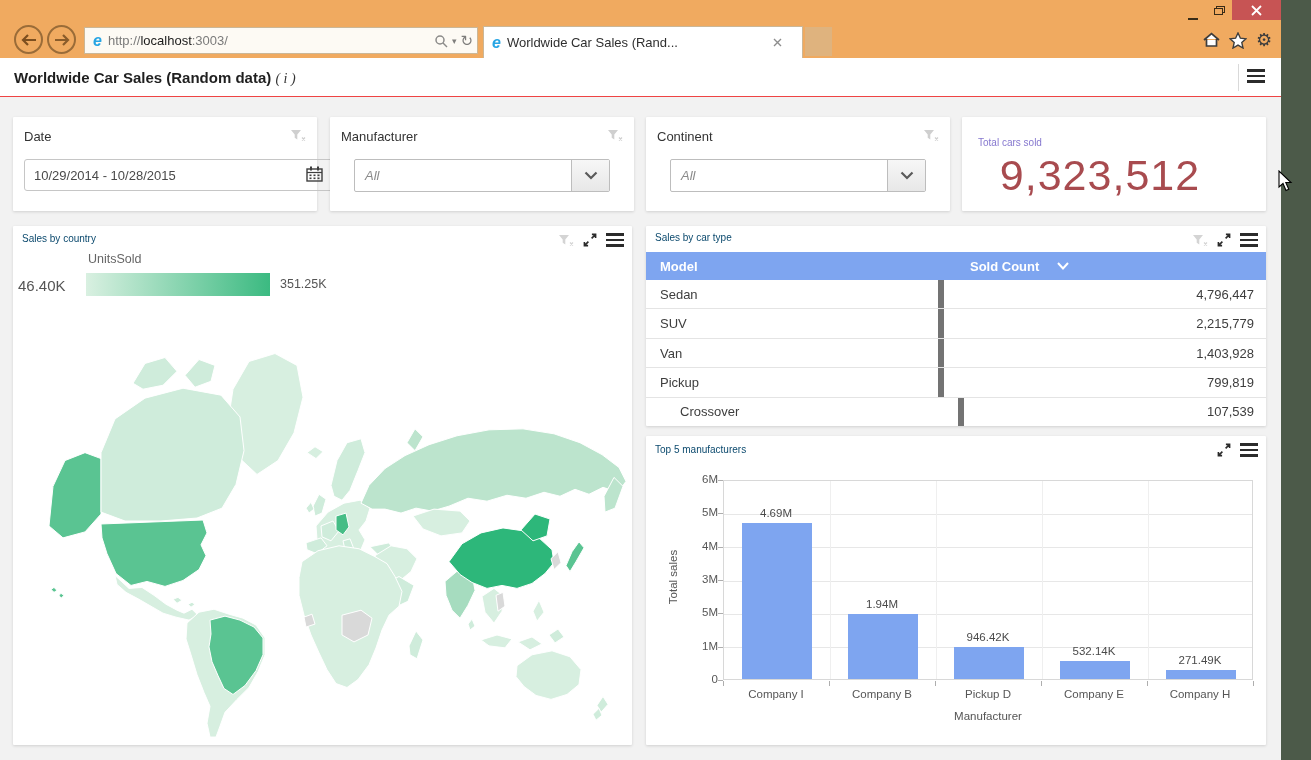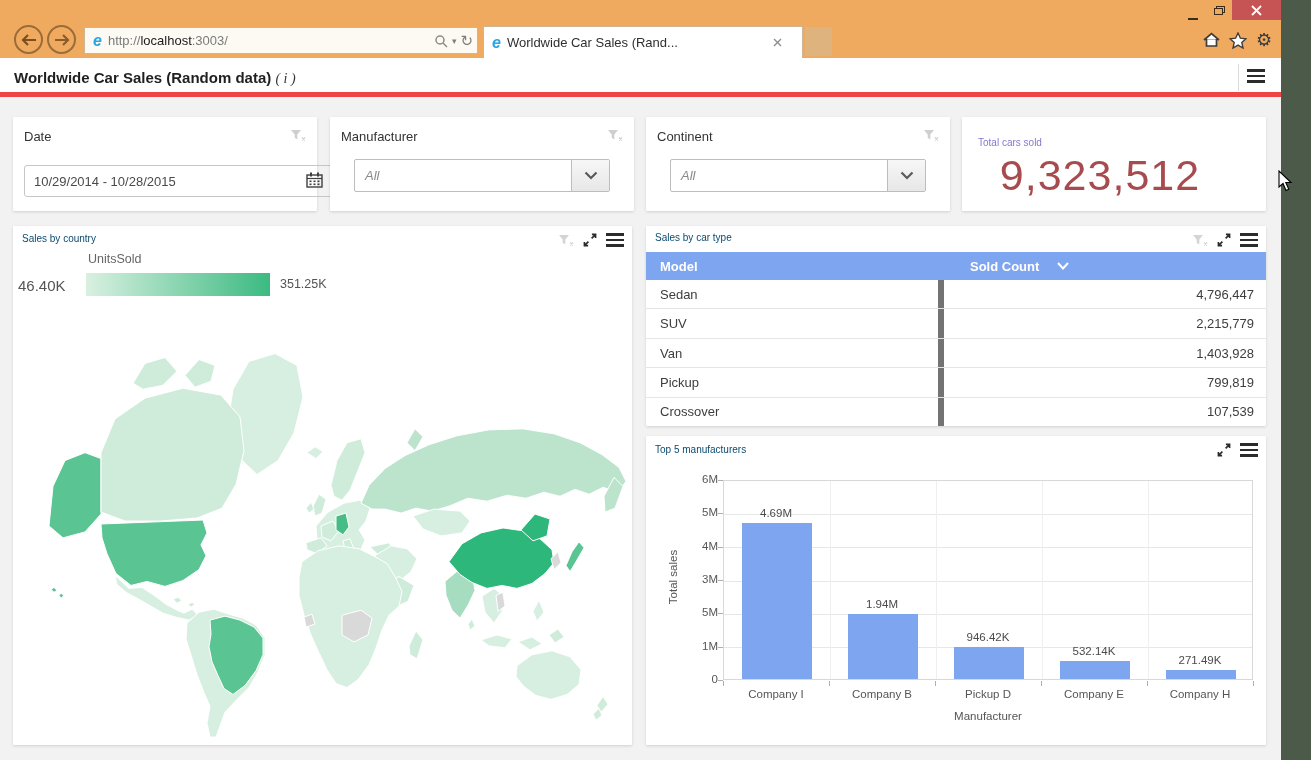--- a/index.html
+++ b/index.html
@@ -42,38 +42,38 @@
   #newtab-stub { position:absolute; left:805px; top:27px; width:27px; height:29px; background:#dfb37e; }
 
   .chrome-ico { position:absolute; top:30px; width:24px; height:20px; display:flex; align-items:center; justify-content:center;
                 color:#3d3d3d; font-size:17px; }
   #ico-home { left:1199px; }
   #ico-star { left:1226px; }
   #ico-gear { left:1252px; font-size:18px; }
 
   
   #page { position:absolute; left:0; top:58px; width:1281px; height:702px; background:#f2f2f2; }
-  #page-header { position:absolute; left:0; top:0; width:1281px; height:39px; background:#fff; border-bottom:5px solid #ef4444; }
+  #page-header { position:absolute; left:0; top:0; width:1281px; height:39px; background:#fff; border-bottom:1px solid #ef4444; }
   #page-title { position:absolute; left:14px; top:0; line-height:39px; font-size:15px; font-weight:bold; color:#1f1f1f; }
   #info-mark { font-weight:normal; font-style:italic; font-family:"Liberation Serif", serif; color:#333; font-size:14px; }
   #hdr-divider { position:absolute; left:1238px; top:6px; width:1px; height:27px; background:#d9d9d9; }
   .burger { display:inline-block; width:18px; }
   .burger i { display:block; height:2.6px; background:#2b2b2b; margin-bottom:3px; }
   .burger i:last-child { margin-bottom:0; }
   #page-burger { position:absolute; left:1247px; top:11px; }
 
   .card { position:absolute; background:#fff; box-shadow:0 1px 3px rgba(0,0,0,.14); border-radius:1px; }
   .card-title { font-size:10px; color:#0c4a6e; }
 
   
   .fcard { width:304px; height:94px; top:59px; }
   #card-date { left:13px; } #card-manu { left:330px; } #card-cont { left:646px; }
   .fcard .flabel { position:absolute; left:11px; top:12px; font-size:13px; color:#333; }
   .funnel { position:absolute; right:11px; top:11px; }
-  .date-input { position:absolute; left:11px; top:48px; width:309px; height:32px; border:1px solid #c6c6c6;
+  .date-input { position:absolute; left:11px; top:42px; width:309px; height:32px; border:1px solid #c6c6c6;
                 border-radius:3px; display:flex; align-items:center; padding:4px 9px; font-size:13px; color:#4a4a4a; }
   .date-input .cal { margin-left:auto; }
   .select { position:absolute; left:24px; top:42px; width:256px; height:33px; border:1px solid #bdbdbd;
             border-radius:2px; display:flex; align-items:stretch; }
   .select .val { flex:1; display:flex; align-items:center; padding-left:10px; font-size:13px; font-style:italic; color:#8a8a8a; }
   .select .dd { width:38px; border-left:1px solid #bdbdbd; background:linear-gradient(#f7f7f7,#e7e7e7);
                 display:flex; align-items:center; justify-content:center; }
 
   
   #card-kpi { left:962px; top:59px; width:304px; height:94px; }
@@ -91,21 +91,21 @@
   #map-svg { position:absolute; left:0; top:76px; }
 
   
   #card-table { left:646px; top:168px; width:620px; height:200px; display:flex; flex-direction:column; }
   #card-table .card-title { position:absolute; left:9px; top:6px; }
   #tbl-header { margin-top:26px; height:28px; display:flex; color:#fff; font-weight:bold; font-size:13px; }
   #tbl-header .c1 { width:310px; display:flex; align-items:center; padding-left:14px; }
   #tbl-header .c2 { flex:1; display:flex; align-items:center; padding-left:14px; gap:18px; }
   #tbl-body { flex:1; display:flex; flex-direction:column; }
   .trow { flex:1; display:flex; font-size:13px; color:#3d3d3d; border-bottom:1px solid #e4e4e4; }
-  .trow:last-child { border-bottom:none; }
+  .trow:last-child { border-bottom:none;margin-left:20px; }
   .trow .c1 { width:298px; display:flex; align-items:center; padding-left:14px; border-right:6px solid #737373; }
   .trow .c2 { flex:1; display:flex; align-items:center; justify-content:flex-end; padding-right:12px; }
 
   
   #card-chart { left:646px; top:378px; width:620px; height:309px; }
   #card-chart .card-title { position:absolute; left:9px; top:8px; }
   #plot { position:absolute; left:77px; top:44px; width:530px; height:200px; border:1px solid #d8d8d8; }
   .gridline-h { position:absolute; left:0; width:100%; height:1px; background:#e7e7e7; }
   .gridline-v { position:absolute; top:0; height:100%; width:1px; background:#efefef; }
   .bar { position:absolute; bottom:0; width:70px; }

